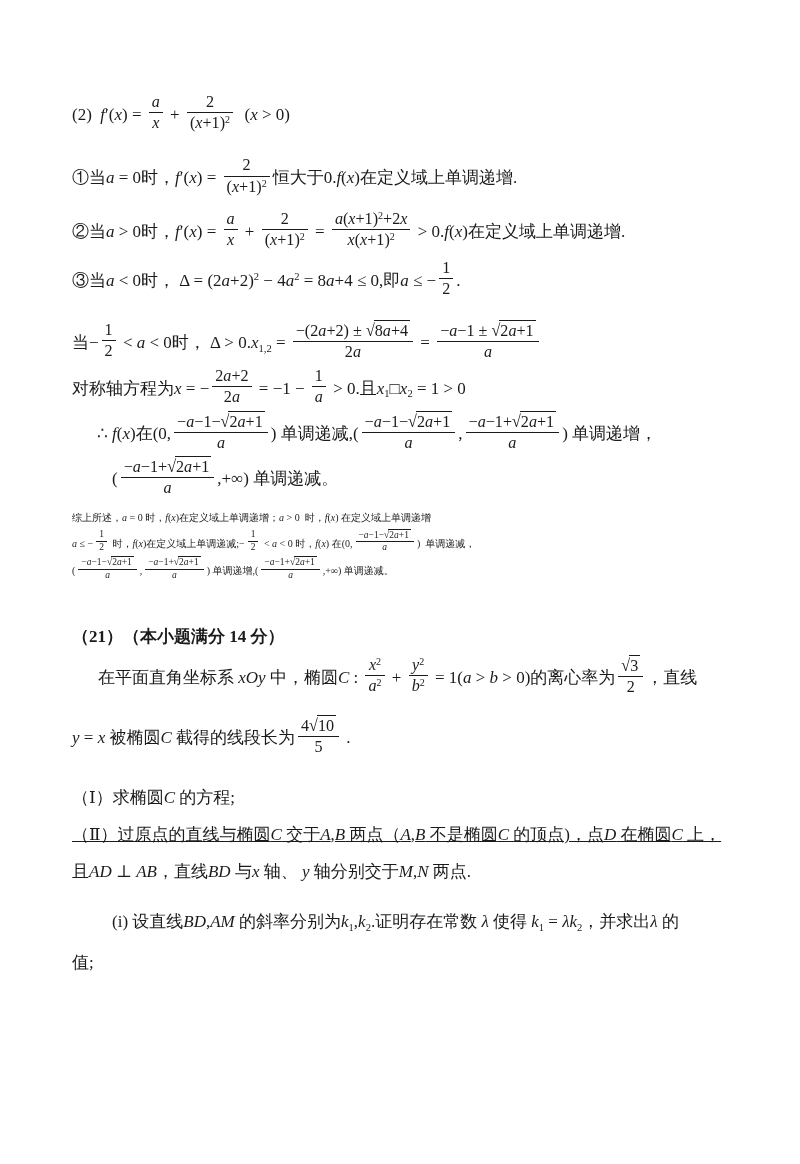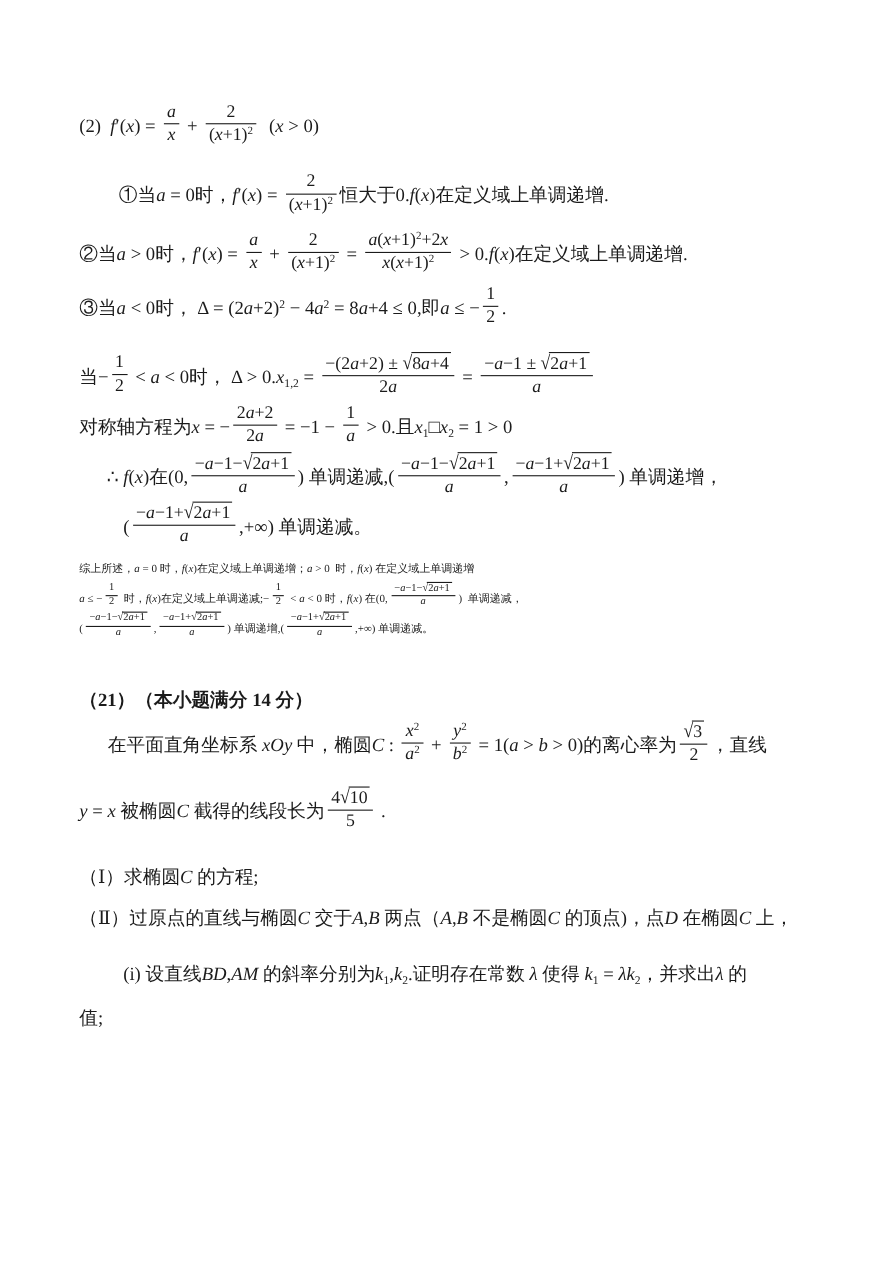--- a/index.html
+++ b/index.html
@@ -29,37 +29,37 @@
     margin:0 3px;
     transform:translateY(-3px);
   }
   .frac .num,.frac .den{display:block;line-height:1.25;padding:0 3px;font-size:0.95em;}
   .frac .den{border-top:1.2px solid currentColor;}
   .sqrt{display:inline-block;white-space:nowrap;}
   .sqrt .rad{display:inline-block;margin-right:-1px;transform:scaleY(1.08);}
   .sqrt .vinc{display:inline-block;border-top:1.2px solid currentColor;padding:0 2px 0 1px;}
   
   #ln-p1{margin-top:0;}
-  #ln-p2{margin-top:22px;margin-left:36px;}
+  #ln-p2{margin-top:22px;}
   #ln-p3{margin-top:12px;}
   #ln-p4{margin-top:8px;}
   #ln-p5{margin-top:6px;}
   #ln-p6{margin-top:20px;}
   #ln-p7{margin-top:4px;}
   #ln-p8{margin-top:4px;padding-left:25px;}
   #ln-p9{margin-top:2px;padding-left:40px;}
   #ln-p10a{margin-top:10px;}
   #ln-p10b{margin-top:6px;}
   #ln-p10c{margin-top:2px;}
   #ln-p10a,#ln-p10b,#ln-p10c{font-size:10px;}
   #ln-p11{margin-top:40px;font-weight:bold;}
   #ln-p12{margin-top:8px;padding-left:26px;}
   #ln-p13{margin-top:18px;}
   #ln-p14{margin-top:26px;}
-  #ln-p15{margin-top:12px;}
+  #ln-p15{margin-top:12px;text-decoration:underline;}
   #ln-p16{margin-top:12px;}
   #ln-p17{margin-top:26px;padding-left:40px;}
   #ln-p18{margin-top:16px;}
 </style>
 </head>
 <body>
 
 <div class="doc">
   <div>
       <div class="line" id="ln-p1">(2)&nbsp;&nbsp;<span class="it">f</span>′(<span class="it">x</span>) = <span class="frac"><span class="num"><span class="it">a</span></span><span class="den"><span class="it">x</span></span></span> + <span class="frac"><span class="num">2</span><span class="den">(<span class="it">x</span>+1)<sup>2</sup></span></span>&nbsp; (<span class="it">x</span> &gt; 0)</div>
@@ -71,16 +71,17 @@
       <div class="line" id="ln-p8">∴ <span class="it">f</span>(<span class="it">x</span>)在(0,<span class="frac"><span class="num">−<span class="it">a</span>−1−<span class="sqrt"><span class="rad">√</span><span class="vinc">2<span class="it">a</span>+1</span></span></span><span class="den"><span class="it">a</span></span></span>) 单调递减,(<span class="frac"><span class="num">−<span class="it">a</span>−1−<span class="sqrt"><span class="rad">√</span><span class="vinc">2<span class="it">a</span>+1</span></span></span><span class="den"><span class="it">a</span></span></span>,<span class="frac"><span class="num">−<span class="it">a</span>−1+<span class="sqrt"><span class="rad">√</span><span class="vinc">2<span class="it">a</span>+1</span></span></span><span class="den"><span class="it">a</span></span></span>) 单调递增，</div>
       <div class="line" id="ln-p9">(<span class="frac"><span class="num">−<span class="it">a</span>−1+<span class="sqrt"><span class="rad">√</span><span class="vinc">2<span class="it">a</span>+1</span></span></span><span class="den"><span class="it">a</span></span></span>,+∞) 单调递减。</div>
       <div class="line" id="ln-p10a">综上所述，<span class="it">a</span> = 0 时，<span class="it">f</span>(<span class="it">x</span>)在定义域上单调递增；<span class="it">a</span> &gt; 0 &nbsp;时，<span class="it">f</span>(<span class="it">x</span>) 在定义域上单调递增</div>
       <div class="line" id="ln-p10b"><span class="it">a</span> ≤ −<span class="frac"><span class="num">1</span><span class="den">2</span></span> 时，<span class="it">f</span>(<span class="it">x</span>)在定义域上单调递减;−<span class="frac"><span class="num">1</span><span class="den">2</span></span> &lt; <span class="it">a</span> &lt; 0 时，<span class="it">f</span>(<span class="it">x</span>) 在(0,<span class="frac"><span class="num">−<span class="it">a</span>−1−<span class="sqrt"><span class="rad">√</span><span class="vinc">2<span class="it">a</span>+1</span></span></span><span class="den"><span class="it">a</span></span></span>) &nbsp;单调递减，</div>
       <div class="line" id="ln-p10c">(<span class="frac"><span class="num">−<span class="it">a</span>−1−<span class="sqrt"><span class="rad">√</span><span class="vinc">2<span class="it">a</span>+1</span></span></span><span class="den"><span class="it">a</span></span></span>,<span class="frac"><span class="num">−<span class="it">a</span>−1+<span class="sqrt"><span class="rad">√</span><span class="vinc">2<span class="it">a</span>+1</span></span></span><span class="den"><span class="it">a</span></span></span>) 单调递增,(<span class="frac"><span class="num">−<span class="it">a</span>−1+<span class="sqrt"><span class="rad">√</span><span class="vinc">2<span class="it">a</span>+1</span></span></span><span class="den"><span class="it">a</span></span></span>,+∞) 单调递减。</div>
       <div class="line" id="ln-p11">（21）（本小题满分 14 分）</div>
       <div class="line" id="ln-p12">在平面直角坐标系 <span class="it">xOy</span> 中，椭圆<span class="it">C</span> : <span class="frac"><span class="num"><span class="it">x</span><sup>2</sup></span><span class="den"><span class="it">a</span><sup>2</sup></span></span> + <span class="frac"><span class="num"><span class="it">y</span><sup>2</sup></span><span class="den"><span class="it">b</span><sup>2</sup></span></span> = 1(<span class="it">a</span> &gt; <span class="it">b</span> &gt; 0)的离心率为<span class="frac"><span class="num"><span class="sqrt"><span class="rad">√</span><span class="vinc">3</span></span></span><span class="den">2</span></span>，直线</div>
       <div class="line" id="ln-p13"><span class="it">y</span> = <span class="it">x</span> 被椭圆<span class="it">C</span> 截得的线段长为<span class="frac"><span class="num">4<span class="sqrt"><span class="rad">√</span><span class="vinc">10</span></span></span><span class="den">5</span></span> .</div>
       <div class="line" id="ln-p14">（Ⅰ）求椭圆<span class="it">C</span> 的方程;</div>
       <div class="line" id="ln-p15">（Ⅱ）过原点的直线与椭圆<span class="it">C</span> 交于<span class="it">A</span>,<span class="it">B</span> 两点（<span class="it">A</span>,<span class="it">B</span> 不是椭圆<span class="it">C</span> 的顶点)，点<span class="it">D</span> 在椭圆<span class="it">C</span> 上，</div>
+      <div class="line" id="ln-p16">且<span class="it">AD</span> ⊥ <span class="it">AB</span>，直线<span class="it">BD</span> 与<span class="it">x</span> 轴、 <span class="it">y</span> 轴分别交于<span class="it">M</span>,<span class="it">N</span> 两点.</div>
       <div class="line" id="ln-p17">(i) 设直线<span class="it">BD</span>,<span class="it">AM</span> 的斜率分别为<span class="it">k</span><sub>1</sub>,<span class="it">k</span><sub>2</sub>.证明存在常数 <span class="it">λ</span> 使得 <span class="it">k</span><sub>1</sub> = <span class="it">λ</span><span class="it">k</span><sub>2</sub>，并求出<span class="it">λ</span> 的</div>
       <div class="line" id="ln-p18">值;</div>
     </div>
 </div>
 
 </body></html>

